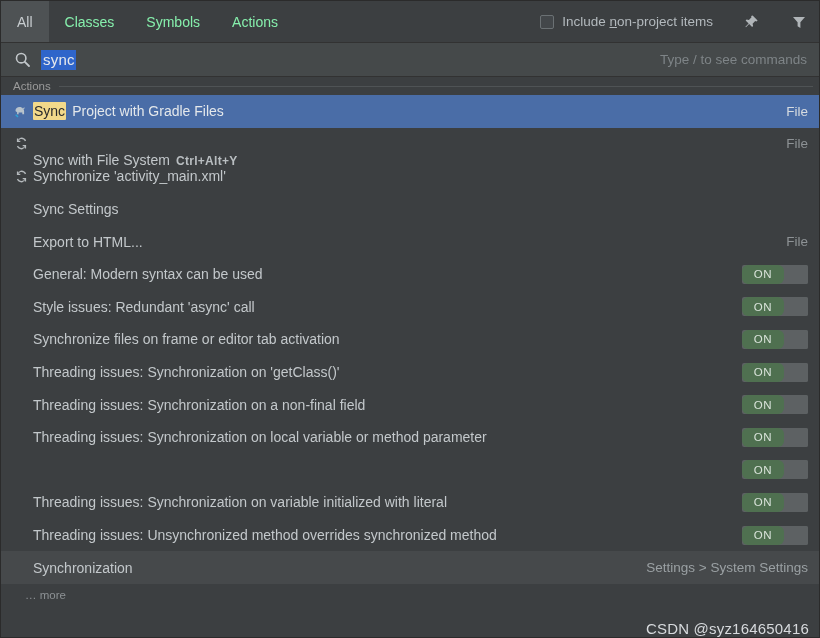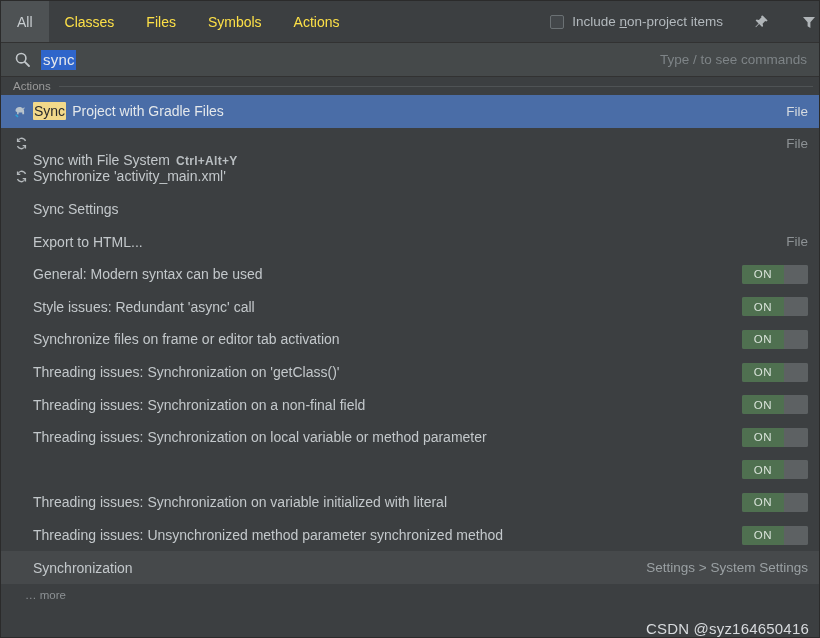--- a/index.html
+++ b/index.html
@@ -32,33 +32,34 @@
     border-bottom: 1px solid #323232;
   }
   .tabs {
     display: flex;
     align-items: stretch;
   }
   .tab {
     display: flex;
     align-items: center;
     padding: 0 16px;
-    color: #fde047;
+    color: #86efac;
     font-size: 14px;
     white-space: nowrap;
     cursor: default;
   }
   .tab.selected {
     background: #4e5254;
     color: #c8cdd0;
   }
   .tabbar-right {
     margin-left: auto;
     display: flex;
     align-items: center;
+    padding-right: 10px;
     gap: 28px;
   }
   .chk-wrap {
     display: flex;
     align-items: center;
     gap: 8px;
     color: #b3b9bd;
     font-size: 13.5px;
     white-space: nowrap;
   }
@@ -194,20 +195,21 @@
   }
   .toggle-on {
     width: 42px;
     background: #4f7050;
     color: #d9e3da;
     font-size: 11.5px;
     display: flex;
     align-items: center;
     justify-content: center;
     letter-spacing: 0.6px;
+    border-radius: 6px;
   }
   .toggle-knob {
     flex: 1 1 auto;
     background: #5d6163;
   }
 
   
   .morerow {
     height: 22px;
     display: flex;
@@ -230,21 +232,20 @@
 </style>
 </head>
 <body>
 
 <div id="app">
 
   <div class="tabbar">
     <div class="tabs">
         <div class="tab selected">All</div>
         <div class="tab">Classes</div>
-        <div class="tab">Files</div>
         <div class="tab">Symbols</div>
         <div class="tab">Actions</div>
       </div>
     <div class="tabbar-right">
       <label class="chk-wrap">
         <span class="checkbox"></span>
         <span><span>Include </span><span class="u">n</span><span>on-project items</span></span>
       </label>
       <span class="icon-btn">
         <svg width="16" height="16" viewBox="0 0 16 16">
@@ -400,21 +401,21 @@
           <span>Threading issues: Synchronization on variable initialized with literal</span>
         </span>
         <span class="toggle">
           <span class="toggle-on">ON</span>
           <span class="toggle-knob"></span>
         </span>
       </div>
       <div class="row">
         <span class="row-ico empty"></span>
         <span class="row-text">
-          <span>Threading issues: Unsynchronized method parameter synchronized method</span>
+          <span>Threading issues: Unsynchronized method overrides synchronized method</span>
         </span>
         <span class="toggle">
           <span class="toggle-on">ON</span>
           <span class="toggle-knob"></span>
         </span>
       </div>
       <div class="row footer-row">
         <span class="row-ico empty"></span>
         <span class="row-text">
           <span>Synchronization</span>

